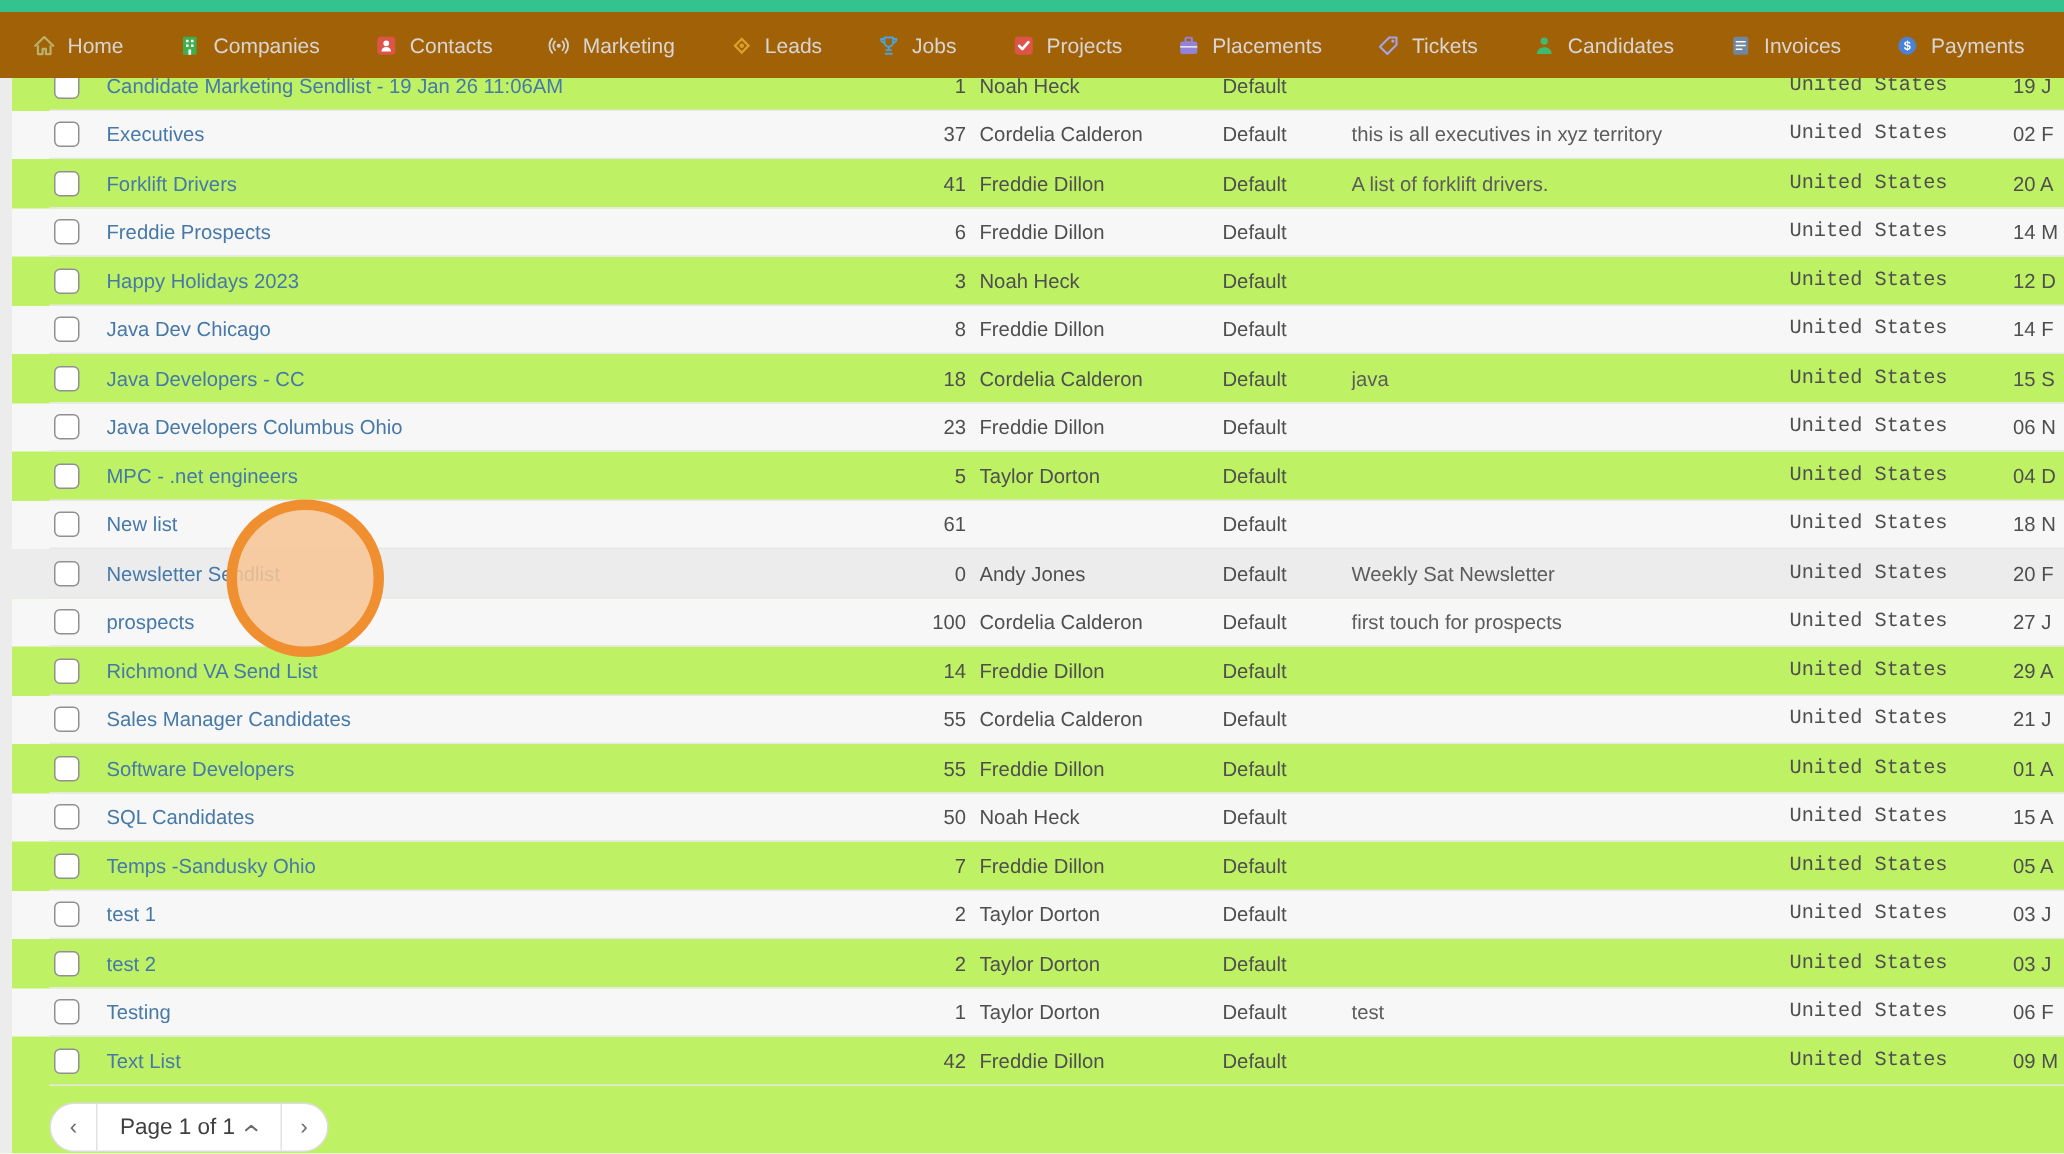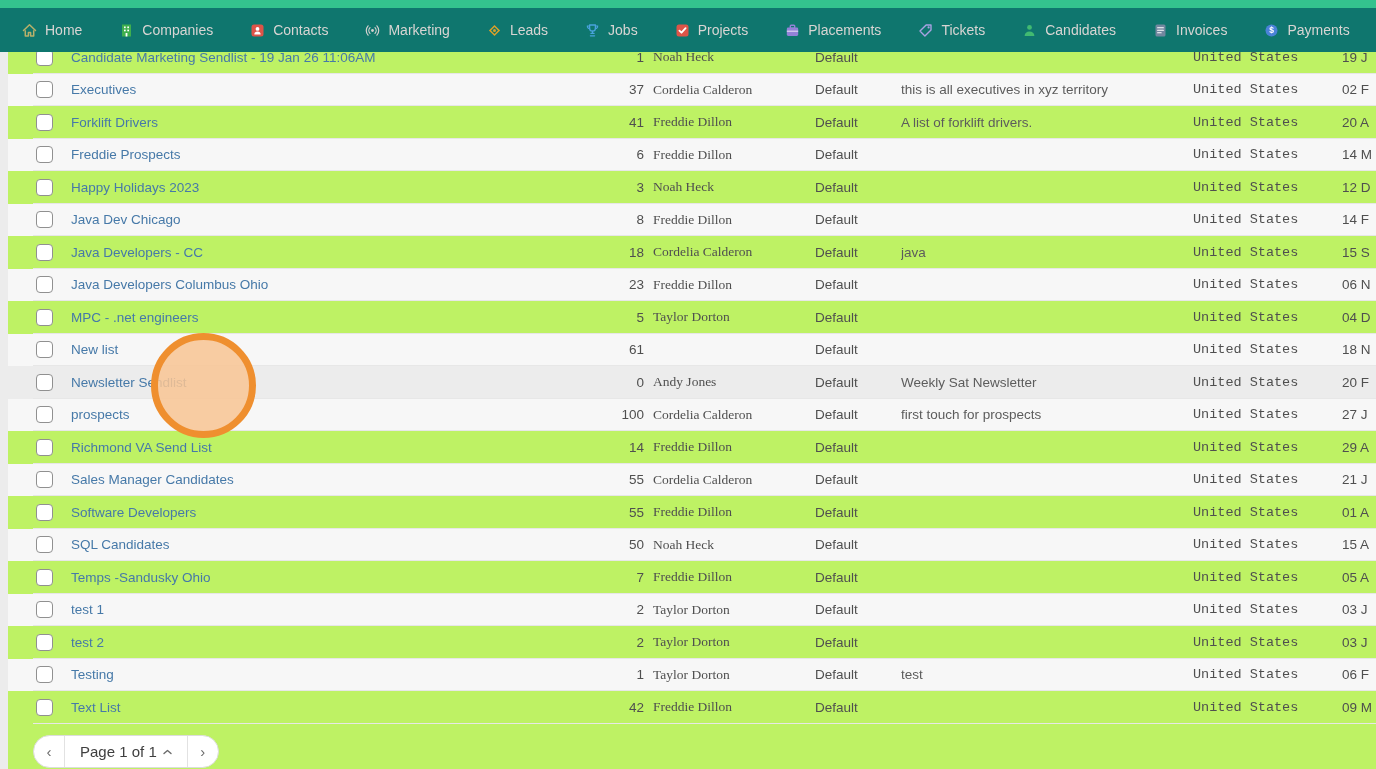--- a/index.html
+++ b/index.html
@@ -4,21 +4,21 @@
 <style>
   * { margin:0; padding:0; box-sizing:border-box; }
   html,body { width:1376px; height:769px; overflow:hidden; background:#fff;
               font-family:"Liberation Sans", sans-serif; }
   #stage { position:relative; width:1376px; height:769px; overflow:hidden; background:#fff; }
 
   
   #top-accent { position:absolute; top:0; left:0; right:0; height:8px; background:#34c28e; z-index:31; }
 
   
-  #navbar { position:absolute; top:8px; left:0; right:0; height:44px; background:#0f766e;
+  #navbar { position:absolute; top:8px; left:0; right:0; height:44px; background:#a16207;
             display:flex; align-items:center; padding-left:22px; gap:37px; z-index:30; white-space:nowrap; }
   .nav-item { display:inline-flex; align-items:center; gap:8px; cursor:pointer; flex:none; }
   .nav-icon { display:inline-flex; width:15px; height:15px; align-items:center; justify-content:center; }
   .nav-icon svg { display:block; }
   .nav-label { color:#d8d5d3; font-size:14px; }
 
   
   #gutter { position:absolute; left:0; top:52px; width:8px; bottom:0; background:#ececec; z-index:5; }
 
   
@@ -27,21 +27,21 @@
   .row { position:relative; display:flex; align-items:center; height:32.5px; width:1460px;
          font-size:13.5px; color:#4f4f4f; }
   .row:nth-child(even) { background:#f7f7f7; }
   .row.hl { background:#ececec; }
   .row::after { content:""; position:absolute; left:25px; right:0; bottom:0; height:1px; background:#e7e7e7; }
   .cell { white-space:nowrap; overflow:hidden; flex:none; }
   .cb { flex:none; margin-left:28px; width:17px; height:17px; border:1.5px solid #909090;
         border-radius:4px; background:#fff; cursor:pointer; }
   .name   { margin-left:18px; width:520px; color:#4679a8; text-decoration:none; cursor:pointer; }
   .count  { width:53px; text-align:right; }
-  .owner  { margin-left:9px; width:150px;font-family:Liberation Serif, serif; }
+  .owner  { margin-left:9px; width:150px; }
   .type   { margin-left:12px; width:80px; }
   .desc   { margin-left:6px; width:286px; color:#5c5c5c; }
   .country{ margin-left:6px; width:120px;font-family:Liberation Mono, monospace; }
   .date   { margin-left:29px; width:120px; overflow:visible; }
 
   
   #click-circle { position:absolute; left:151px; top:333px; width:105px; height:105px;
                   border-radius:50%; border:7px solid #ef8f2f; background:rgba(248,197,148,.86);
                   z-index:20; pointer-events:none; }
 

